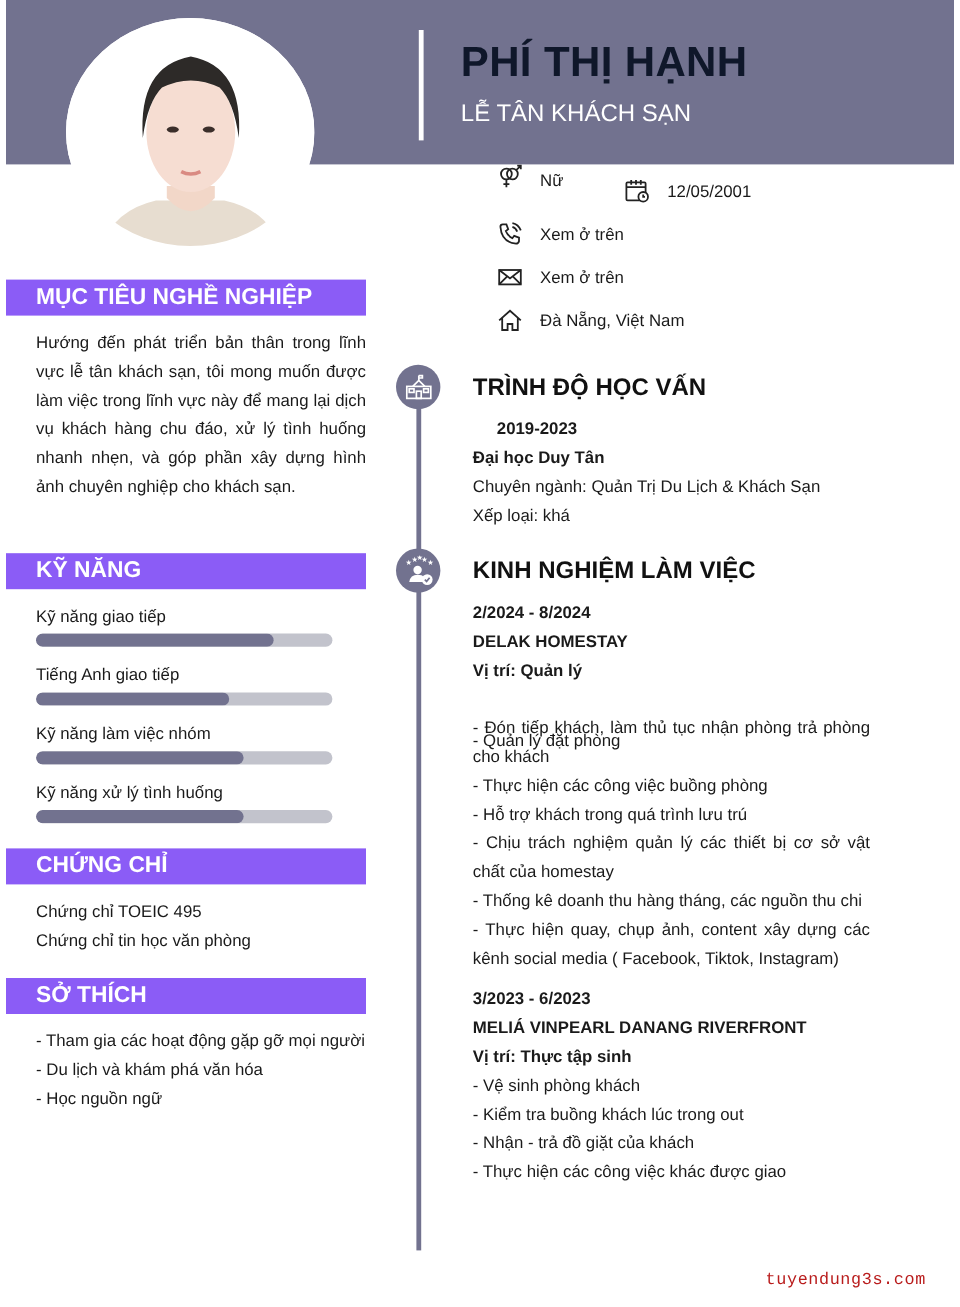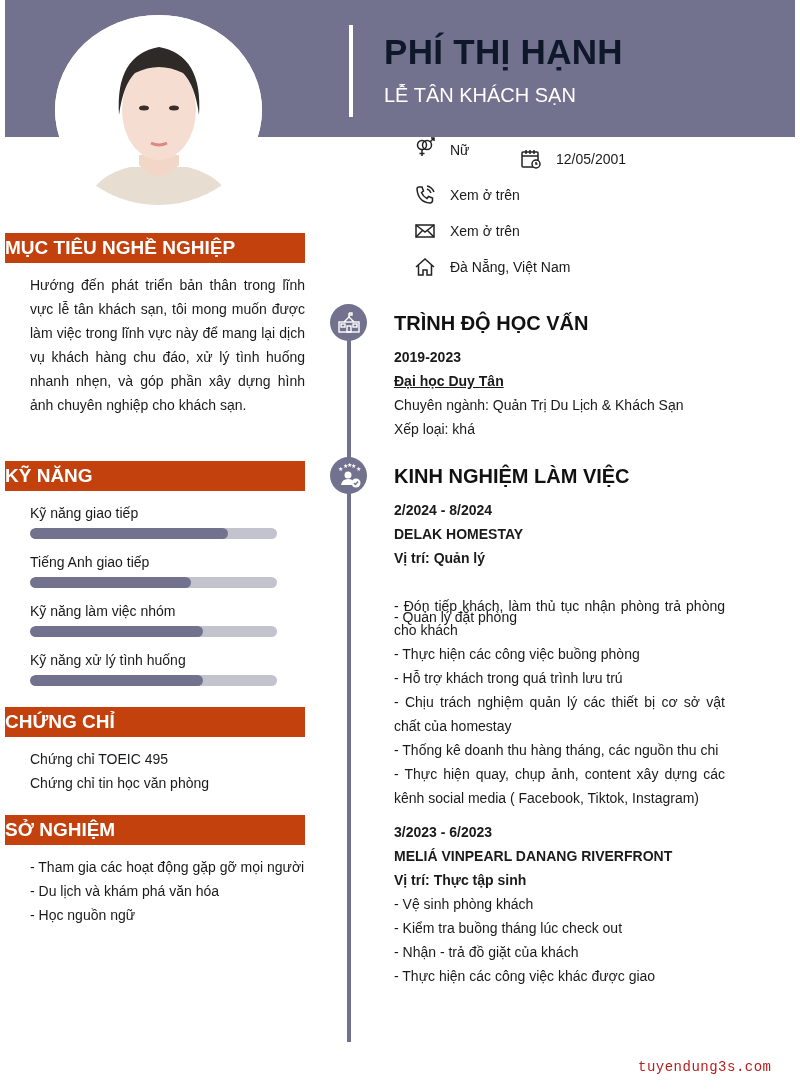--- a/index.html
+++ b/index.html
@@ -10,21 +10,21 @@
   .header-divider { position: absolute; left: 349px; top: 25px; width: 4px; height: 92px; background: #ffffff; }
   .name { position: absolute; left: 384px; top: 32px; font-size: 35px; font-weight: bold; color: #0f172a; letter-spacing: 0.3px; }
   .role { position: absolute; left: 384px; top: 84px; font-size: 20px; color: #ffffff; }
 
   .photo { position: absolute; left: 55px; top: 15px; width: 207px; height: 190px; border-radius: 50%; background: #ffffff; overflow: hidden; }
   .photo svg { position: absolute; left: 0; top: 0; }
 
   .contact-row { position: absolute; display: flex; align-items: center; font-size: 14px; color: #1a1a1a; }
   .contact-row .ico { width: 22px; height: 22px; margin-right: 14px; display: inline-flex; align-items: center; justify-content: center; }
 
-  .sec-bar { position: absolute; left: 5px; width: 300px; height: 30px; background: #c2410c; color: #ffffff; font-weight: bold; font-size: 19px; line-height: 30px; }
+  .sec-bar { position: absolute; left: 5px; width: 300px; height: 30px; background: #8b5cf6; color: #ffffff; font-weight: bold; font-size: 19px; padding-left: 25px; line-height: 30px; }
 
   .objective { position: absolute; left: 30px; top: 273px; width: 275px; font-size: 14px; line-height: 24px; text-align: justify; color: #1a1a1a; }
 
   .skill-label { position: absolute; left: 30px; font-size: 14px; color: #1a1a1a; }
   .skill-track { position: absolute; left: 30px; width: 247px; height: 11px; border-radius: 6px; background: #c2c3cc; overflow: hidden; }
   .skill-fill { height: 100%; border-radius: 6px; background: #72728f; }
 
   .plain-line { position: absolute; left: 30px; font-size: 14px; color: #1a1a1a; }
 
   .timeline { position: absolute; left: 347px; top: 305px; width: 4px; height: 737px; background: #72728f; }
@@ -127,21 +127,21 @@
 
 <div class="skill-label" style="top:652px;">Kỹ năng xử lý tình huống</div>
 <div class="skill-track" style="top:675px;">
     <div class="skill-fill" style="width:70%;"></div>
   </div>
 
 <div class="sec-bar" style="top:707px;">CHỨNG CHỈ</div>
 <div class="plain-line" style="top:751px;">Chứng chỉ TOEIC 495</div>
 <div class="plain-line" style="top:775px;">Chứng chỉ tin học văn phòng</div>
 
-<div class="sec-bar" style="top:815px;">SỞ NGHIỆM</div>
+<div class="sec-bar" style="top:815px;">SỞ THÍCH</div>
 <div class="plain-line" style="top:859px;">- Tham gia các hoạt động gặp gỡ mọi người</div>
 <div class="plain-line" style="top:883px;">- Du lịch và khám phá văn hóa</div>
 <div class="plain-line" style="top:907px;">- Học nguồn ngữ</div>
 
 <div class="timeline"></div>
 <div class="tl-node" style="top:304px;">
   <svg width="24" height="24" viewBox="0 0 24 24" fill="none" stroke="#ffffff" stroke-width="1.4">
     <path d="M12 2 V6 M12 2 H15 V4 H12"></path>
     <path d="M7 11 L12 6 L17 11"></path>
     <rect x="2" y="11" width="20" height="10"></rect>
@@ -158,39 +158,39 @@
     <text x="15" y="5" font-size="6" font-family="DejaVu Sans, sans-serif">★</text>
     <text x="20" y="8" font-size="6" font-family="DejaVu Sans, sans-serif">★</text>
     <circle cx="12" cy="12" r="3.5"></circle>
     <path d="M5 22 Q6 16 12 16 Q16 16 17 18 L17 22 Z"></path>
     <circle cx="20" cy="20" r="4.5" fill="#ffffff"></circle>
     <path d="M18 20 L19.5 21.5 L22 18.5" stroke="#72728f" stroke-width="1.4" fill="none"></path>
   </svg>
 </div>
 
 <div class="main-title" style="top:312px;">TRÌNH ĐỘ HỌC VẤN</div>
-<div class="main-line bold" style="top:345px;">2019-2023</div>
-<div class="main-line bold" style="top:369px;text-decoration:underline;">Đại học Duy Tân</div>
+<div class="main-line bold" style="top:345px;margin-left:20px;">2019-2023</div>
+<div class="main-line bold" style="top:369px;">Đại học Duy Tân</div>
 <div class="main-line" style="top:393px;">Chuyên ngành: Quản Trị Du Lịch &amp; Khách Sạn</div>
 <div class="main-line" style="top:417px;">Xếp loại: khá</div>
 
 <div class="main-title" style="top:465px;">KINH NGHIỆM LÀM VIỆC</div>
 
 <div class="main-line bold" style="top:498px;">2/2024 - 8/2024</div>
 <div class="main-line bold" style="top:522px;">DELAK HOMESTAY</div>
 <div class="main-line bold" style="top:546px;">Vị trí: Quản lý</div>
 <div class="main-line" style="top:560px;margin-top:45px;">- Quản lý đặt phòng</div>
 <div class="main-line" style="top:594px;">- Đón tiếp khách, làm thủ tục nhận phòng trả phòng cho khách</div>
 <div class="main-line" style="top:642px;">- Thực hiện các công việc buồng phòng</div>
 <div class="main-line" style="top:666px;">- Hỗ trợ khách trong quá trình lưu trú</div>
 <div class="main-line" style="top:690px;">- Chịu trách nghiệm quản lý các thiết bị cơ sở vật chất của homestay</div>
 <div class="main-line" style="top:738px;">- Thống kê doanh thu hàng tháng, các nguồn thu chi</div>
 <div class="main-line" style="top:762px;">- Thực hiện quay, chụp ảnh, content xây dựng các kênh social media ( Facebook, Tiktok, Instagram)</div>
 
 <div class="main-line bold" style="top:820px;">3/2023 - 6/2023</div>
 <div class="main-line bold" style="top:844px;">MELIÁ VINPEARL DANANG RIVERFRONT</div>
 <div class="main-line bold" style="top:868px;">Vị trí: Thực tập sinh</div>
 <div class="main-line" style="top:892px;">- Vệ sinh phòng khách</div>
-<div class="main-line" style="top:916px;">- Kiểm tra buồng tháng lúc check out</div>
+<div class="main-line" style="top:916px;">- Kiểm tra buồng khách lúc trong out</div>
 <div class="main-line" style="top:940px;">- Nhận - trả đồ giặt của khách</div>
 <div class="main-line" style="top:964px;">- Thực hiện các công việc khác được giao</div>
 
 <div class="watermark">tuyendung3s.com</div>
 
 </body></html>

